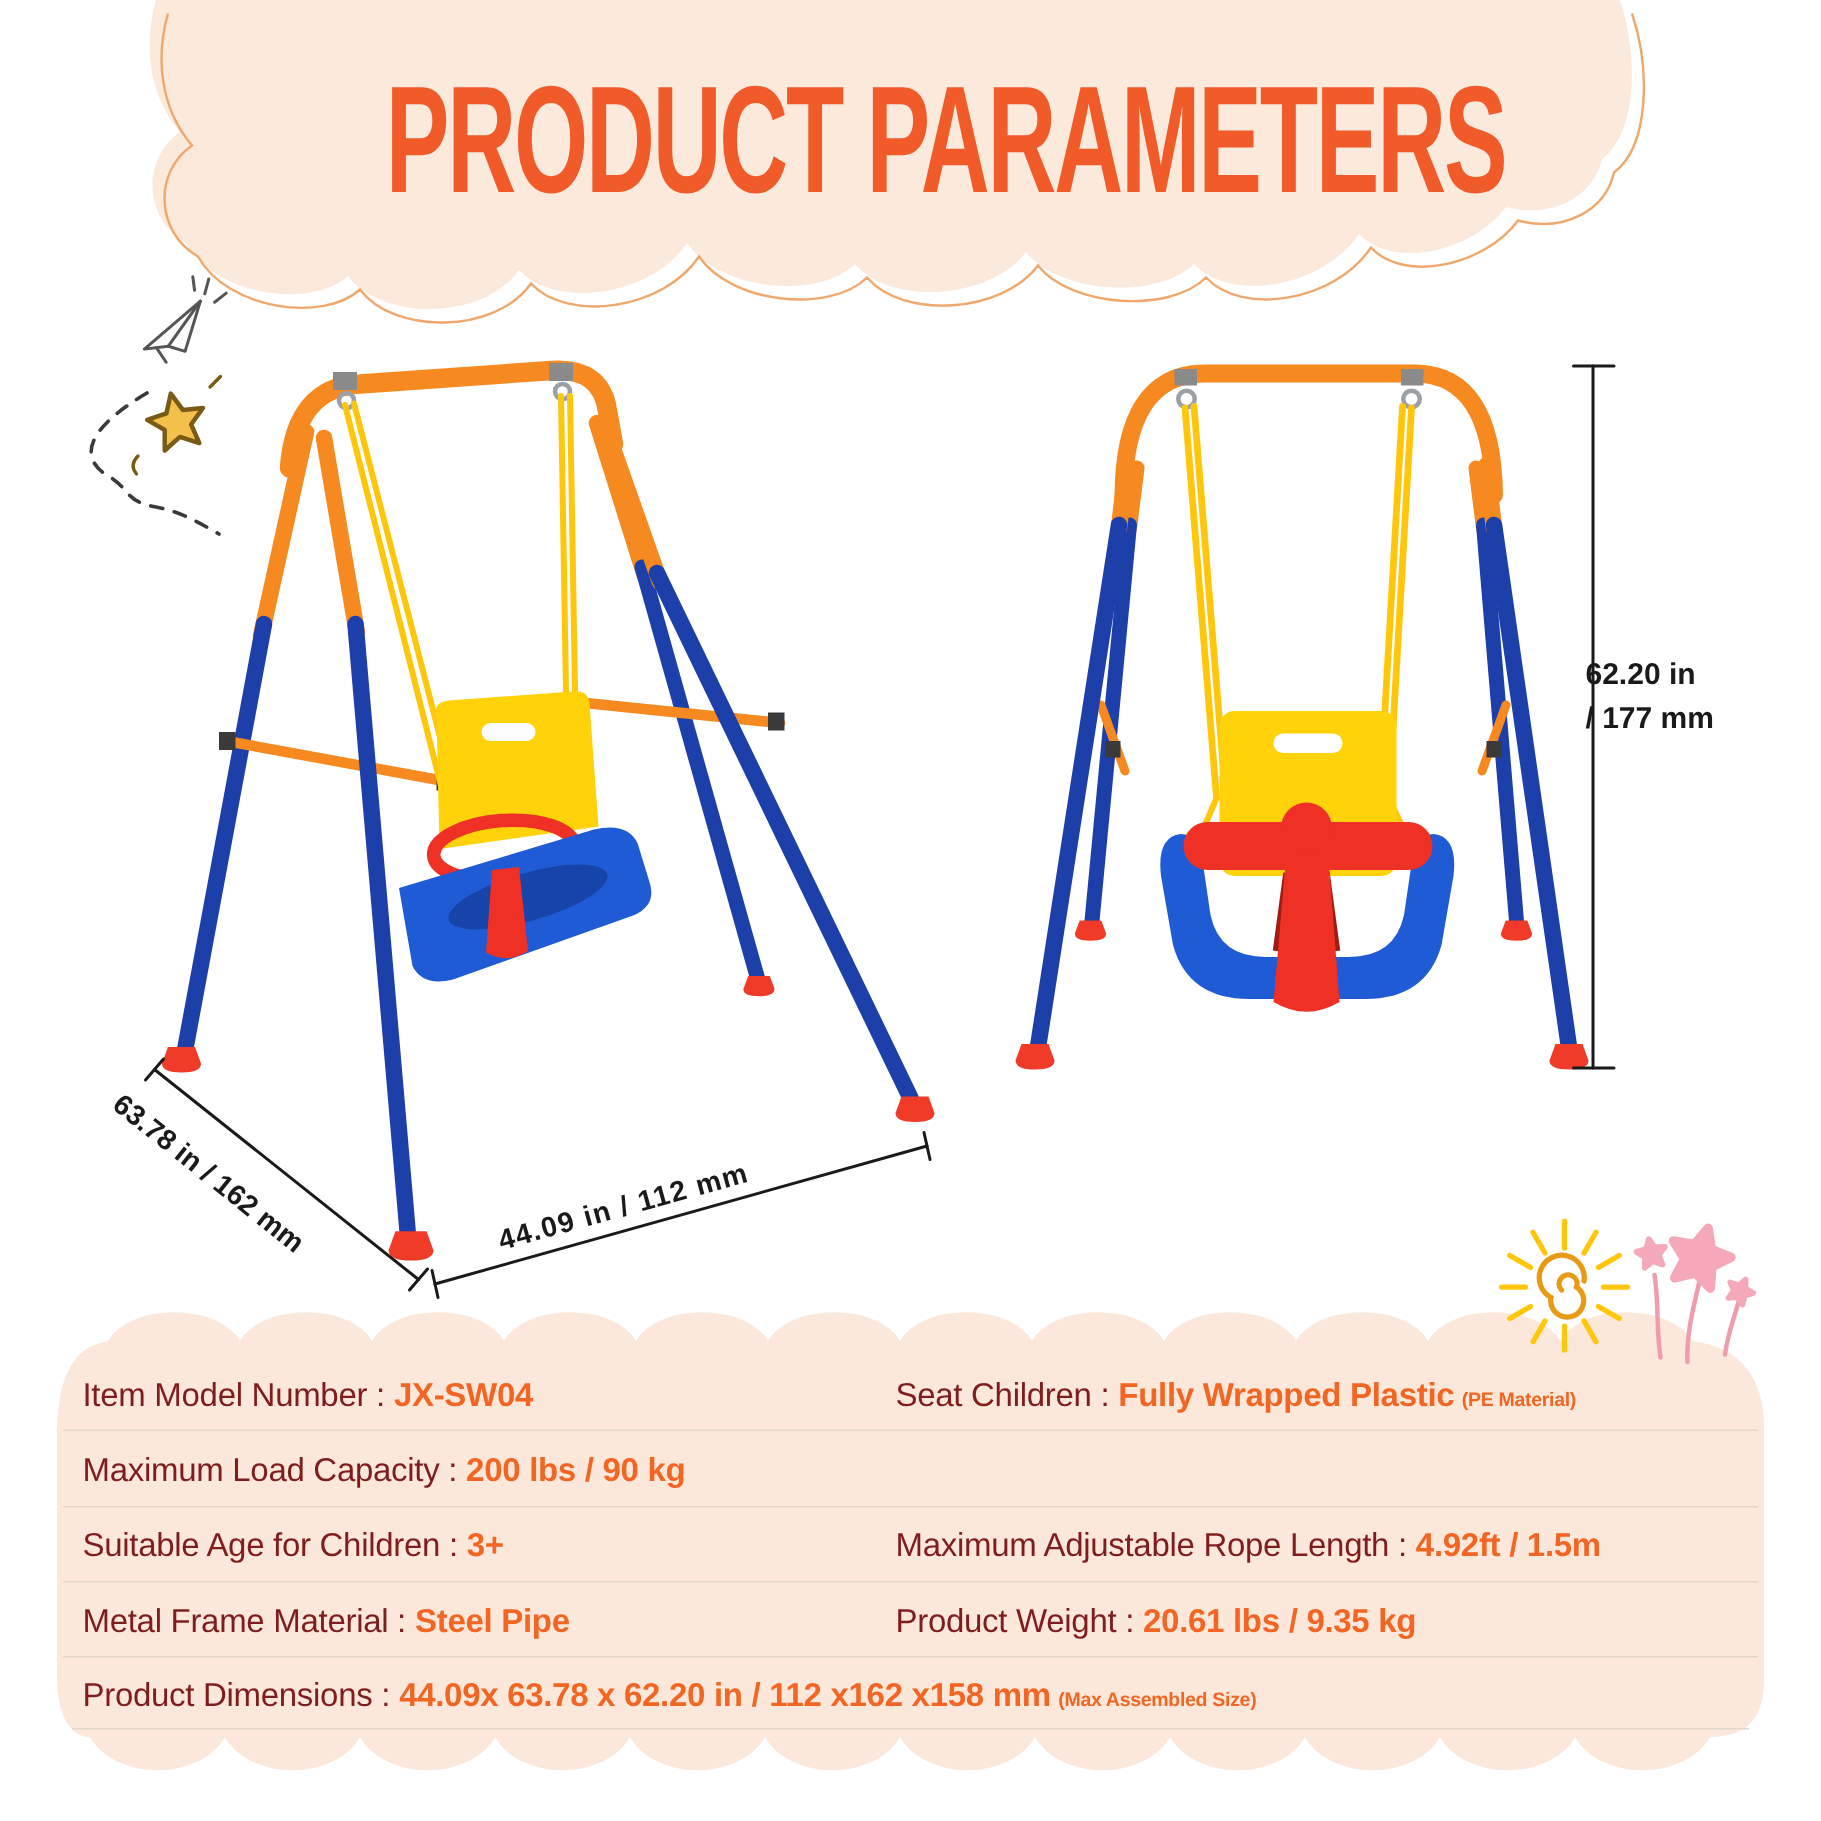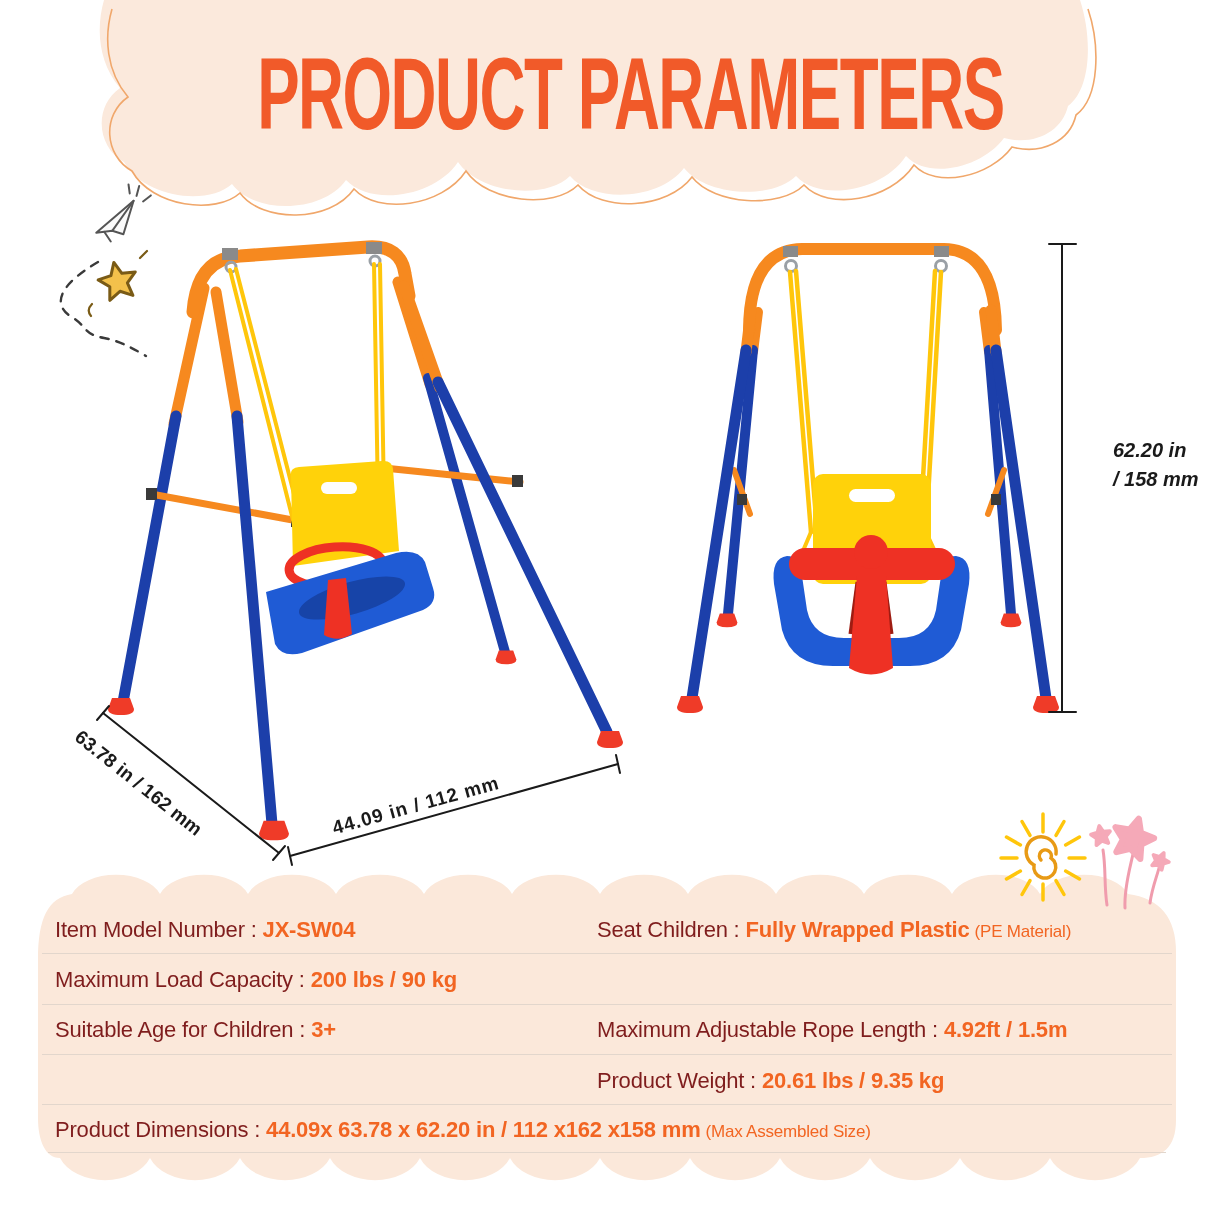--- a/index.html
+++ b/index.html
@@ -13,29 +13,29 @@
 
   
   #title-wrap{position:absolute;z-index:4;left:0;top:36px;width:1214px;text-align:center;margin-left:23px;}
   #title{
     display:inline-block;font-weight:700;font-size:86px;color:#F15A29;
     letter-spacing:-2px;transform:scale(0.74,1.18);transform-origin:center top;
   }
 
   
   .dim{font-weight:700;color:#1a1a1a;font-size:20px;}
-  #dim-height{left:1113px;top:436px;line-height:29px;font-style:italic;}
+  #dim-height{left:1057px;top:436px;line-height:29px;}
   #dim-depth{left:84px;top:726px;transform:rotate(38.5deg);transform-origin:left top;font-size:19px;}
   #dim-width{left:330px;top:818px;transform:rotate(-15.5deg);transform-origin:left top;font-size:19px;letter-spacing:1px;}
 
   
   .cell{position:absolute;z-index:4;white-space:nowrap;font-size:22px;letter-spacing:-0.2px;}
   .lbl{color:#7f1d1d;}
   .val{color:#F26522;font-weight:700;margin-left:6px;}
-  .note{color:#F26522;font-weight:400;font-size:17px;margin-left:5px;margin-top:20px;}
+  .note{color:#F26522;font-weight:700;font-size:13px;margin-left:5px;margin-top:20px;}
   .divider{position:absolute;z-index:4;left:42px;width:1130px;height:1px;background:#E2D6CC;}
 </style>
 </head>
 <body>
 
 <div id="stage">
 
   <svg class="z1" width="1214" height="1214" viewBox="0 0 1214 1214">
     <defs>
       <path id="foot" d="M -9 -8 L 9 -8 L 13 3 Q 13 9 0 9 Q -13 9 -13 3 Z"></path>
@@ -234,21 +234,21 @@
       <use href="#star5" transform="translate(1160,861) rotate(25) scale(0.45)" fill="#F5A9B8" stroke="#F5A9B8" stroke-width="8" stroke-linejoin="round"></use>
     </g>
   </svg>
 
   <div id="title-wrap">
     <span id="title">PRODUCT PARAMETERS</span>
   </div>
 
   <div class="txt dim" id="dim-height">
     <div>62.20 in</div>
-    <div>/ 158 mm</div>
+    <div>/ 177 mm</div>
   </div>
   <div class="txt dim" id="dim-depth">63.78 in / 162 mm</div>
   <div class="txt dim" id="dim-width">44.09 in / 112 mm</div>
 
   <div class="cell" style="left:55px;top:917px;">
     <span class="lbl">Item Model Number :</span><span class="val">JX-SW04</span>
   </div>
   <div class="cell" style="left:597px;top:917px;">
     <span class="lbl">Seat Children :</span><span class="val">Fully Wrapped Plastic</span><span class="note">(PE Material)</span>
   </div>
@@ -260,20 +260,23 @@
   <div class="divider" style="top:1004px;"></div>
 
   <div class="cell" style="left:55px;top:1017px;">
     <span class="lbl">Suitable Age for Children :</span><span class="val">3+</span>
   </div>
   <div class="cell" style="left:597px;top:1017px;text-align:center;">
     <span class="lbl">Maximum Adjustable Rope Length :</span><span class="val">4.92ft / 1.5m</span>
   </div>
   <div class="divider" style="top:1054px;"></div>
 
+  <div class="cell" style="left:55px;top:1068px;">
+    <span class="lbl">Metal Frame Material :</span><span class="val">Steel Pipe</span>
+  </div>
   <div class="cell" style="left:597px;top:1068px;">
     <span class="lbl">Product Weight :</span><span class="val">20.61 lbs / 9.35 kg</span>
   </div>
   <div class="divider" style="top:1104px;"></div>
 
   <div class="cell" style="left:55px;top:1117px;">
     <span class="lbl">Product Dimensions :</span><span class="val">44.09x 63.78 x 62.20 in / 112 x162 x158 mm</span><span class="note">(Max Assembled Size)</span>
   </div>
   <div class="divider" style="top:1152px;left:48px;width:1118px;"></div>
 

